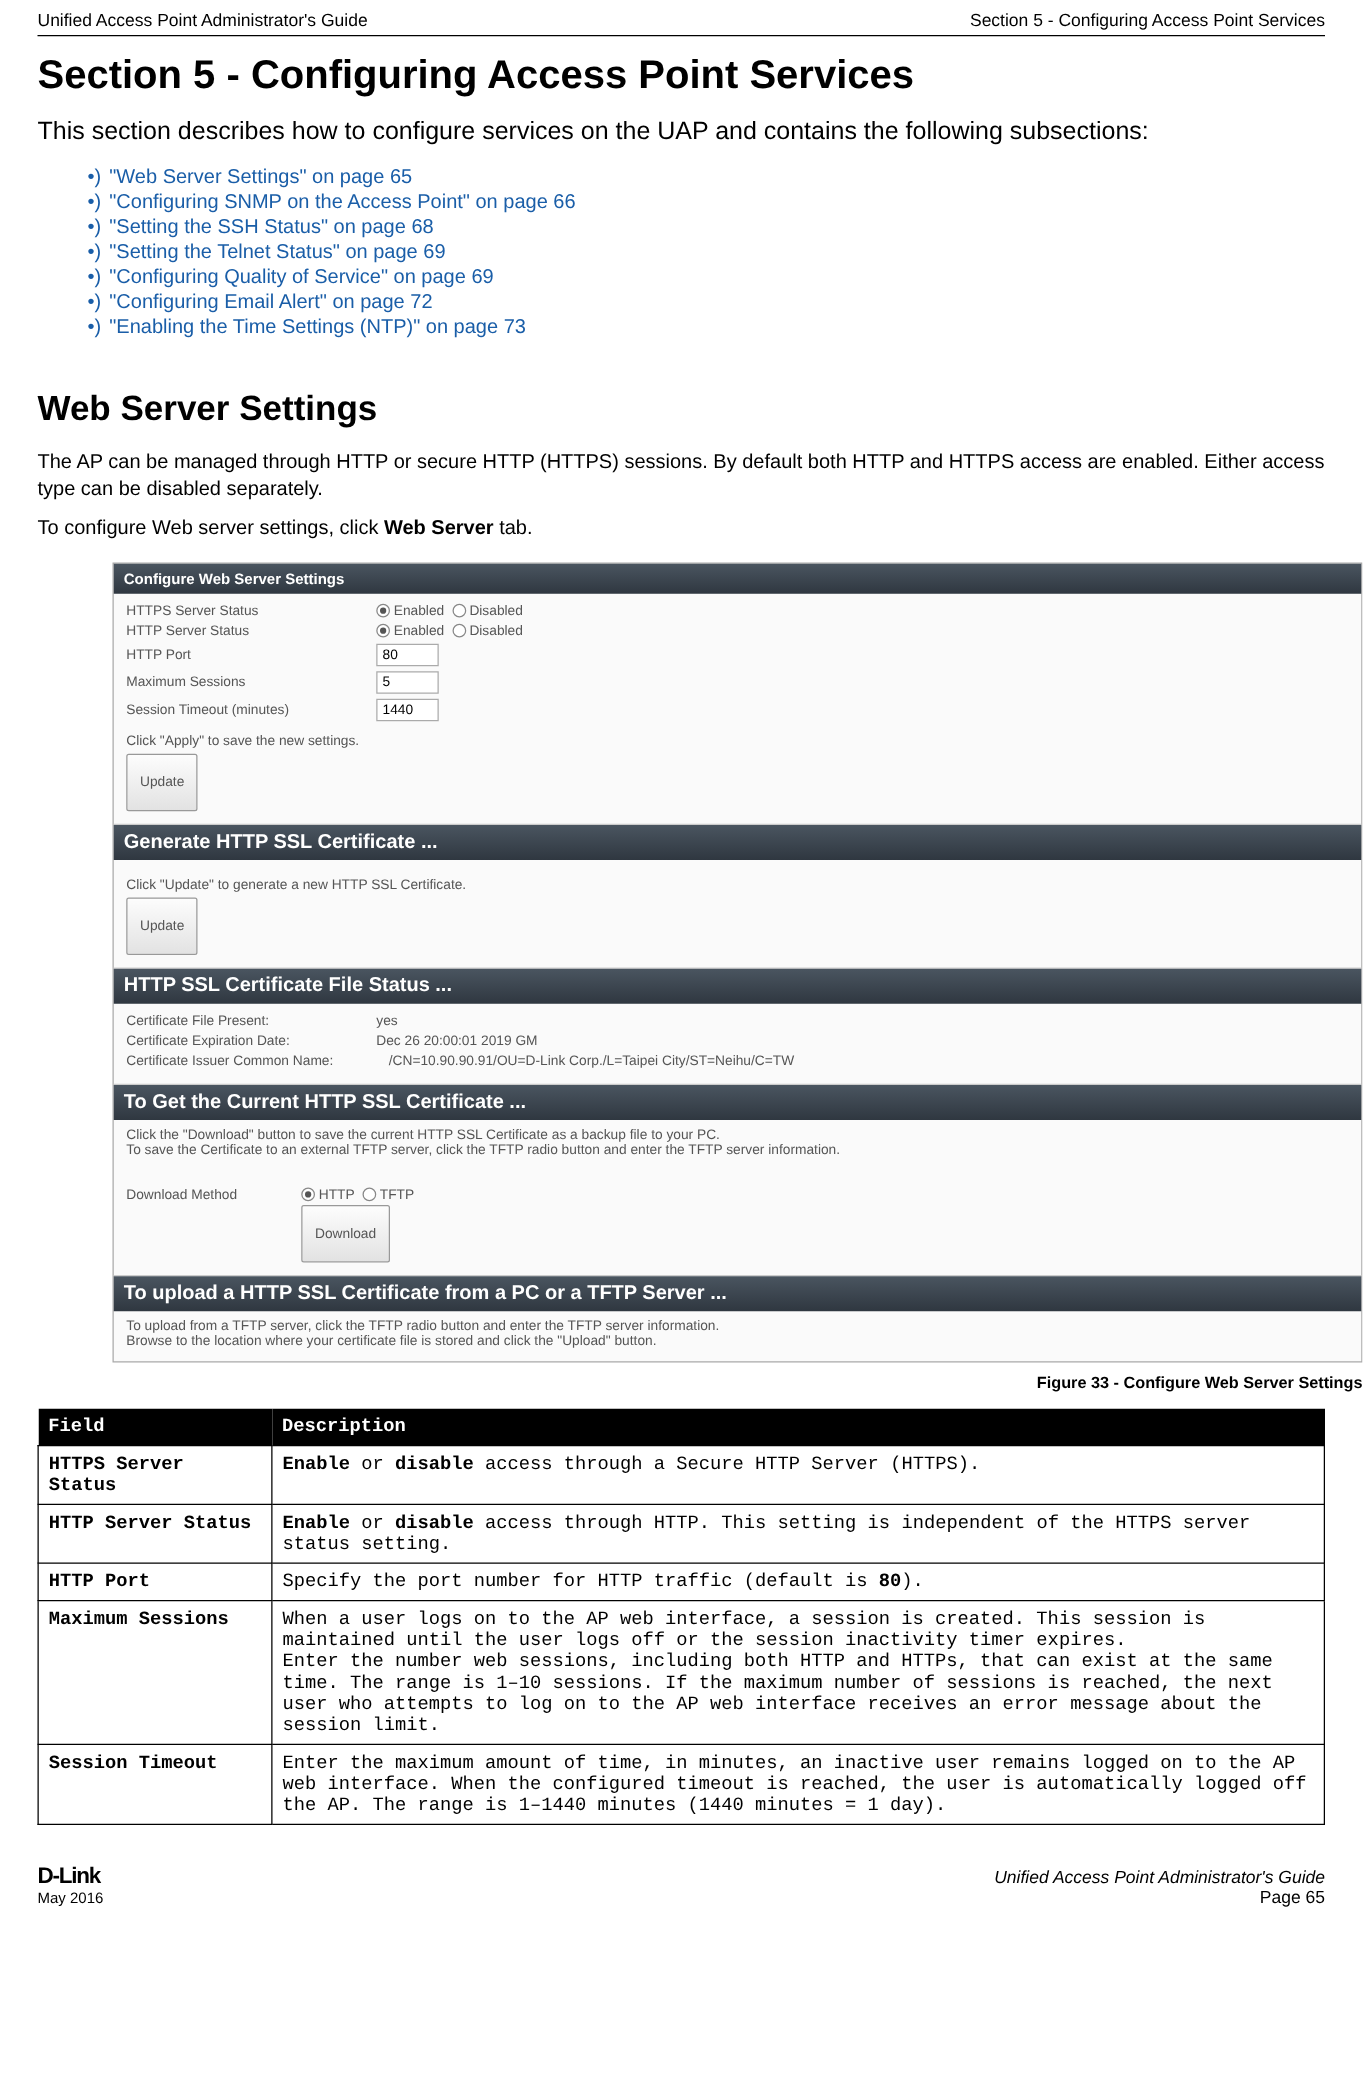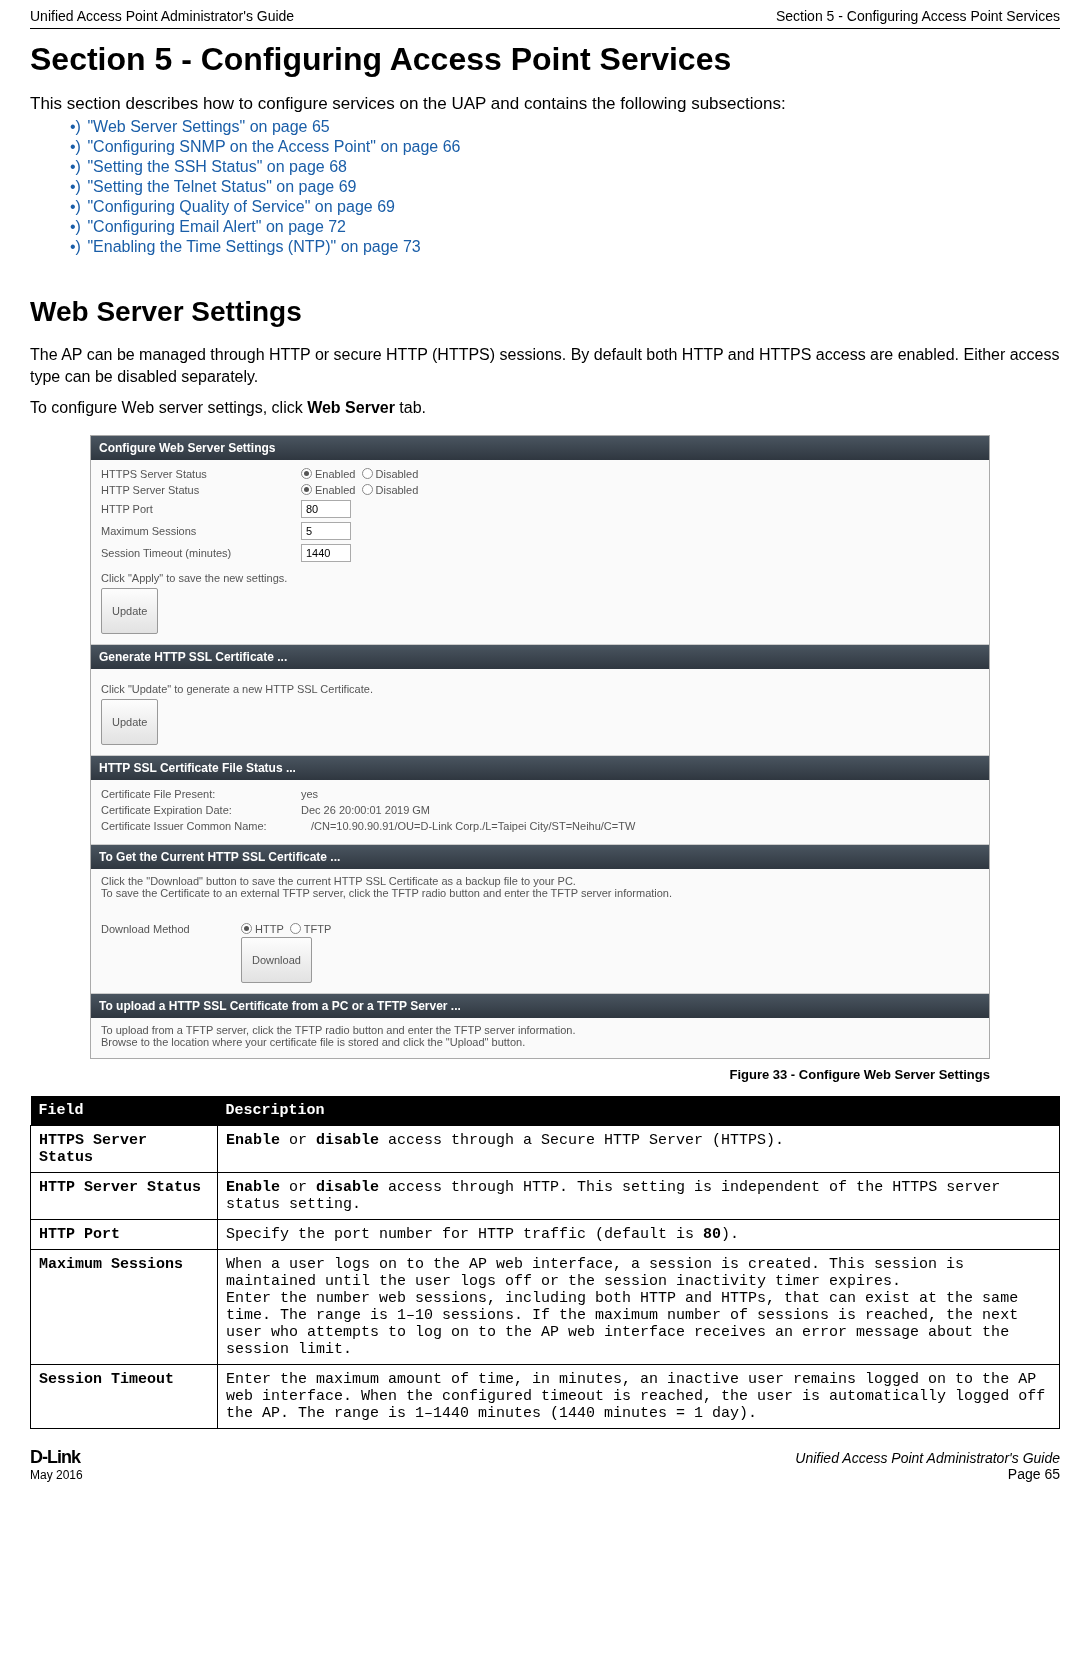--- a/index.html
+++ b/index.html
@@ -23,22 +23,22 @@
     border: none;
     border-top: 1px solid #000;
     margin: 0 0 12px 0;
   }
   h1.section-title {
     font-size: 32px;
     font-weight: bold;
     margin: 8px 0 16px 0;
   }
   .intro {
-    font-size: 17px;
-    margin-bottom: 4px;
+    font-size: 20px;
+    margin-bottom: 16px;
   }
   .link-list {
     margin: 2px 0 2px 40px;
     font-size: 16px;
   }
   .bullet {
     color: #1a5ea8;
     margin-right: 2px;
   }
   .link-text {
@@ -50,21 +50,21 @@
     margin: 40px 0 16px 0;
   }
   .para {
     font-size: 16px;
     margin: 10px 0;
     line-height: 1.35;
   }
   .bold { font-weight: bold; }
   .screenshot-wrap {
     margin: 16px 0 4px 60px;
-    width: 900px;
+    width: 1000px;
   }
   .screenshot {
     border: 1px solid #aaa;
     background: #fafafa;
     font-family: Tahoma, Arial, sans-serif;
     font-size: 11px;
     color: #555;
   }
   .ss-titlebar {
     background: linear-gradient(#4a5560, #2f3740);
@@ -119,21 +119,21 @@
     border: 1px solid #999;
     background: linear-gradient(#fdfdfd, #e2e2e2);
     padding: 16px 10px;
     font-size: 11px;
     border-radius: 2px;
   }
   .ss-dark-header {
     background: linear-gradient(#4a5560, #2f3740);
     color: #fff;
     font-weight: bold;
-    font-size: 12px;
+    font-size: 16px;
     padding: 5px 8px;
   }
   .figure-caption {
     text-align: right;
     font-weight: bold;
     font-size: 13px;
     margin: 8px 0 14px 0;
   }
   table.field-table {
     width: 100%;
@@ -154,21 +154,21 @@
     vertical-align: top;
   }
   table.field-table td.fname {
     font-weight: bold;
     width: 170px;
   }
   .footer {
     display: flex;
     justify-content: space-between;
     align-items: flex-end;
-    margin-top: 12px;
+    margin-top: 24px;
     padding-top: 6px;
   }
   .footer-left {
     font-size: 12px;
   }
   .logo {
     font-weight: bold;
     font-size: 18px;
     letter-spacing: -1px;
   }

